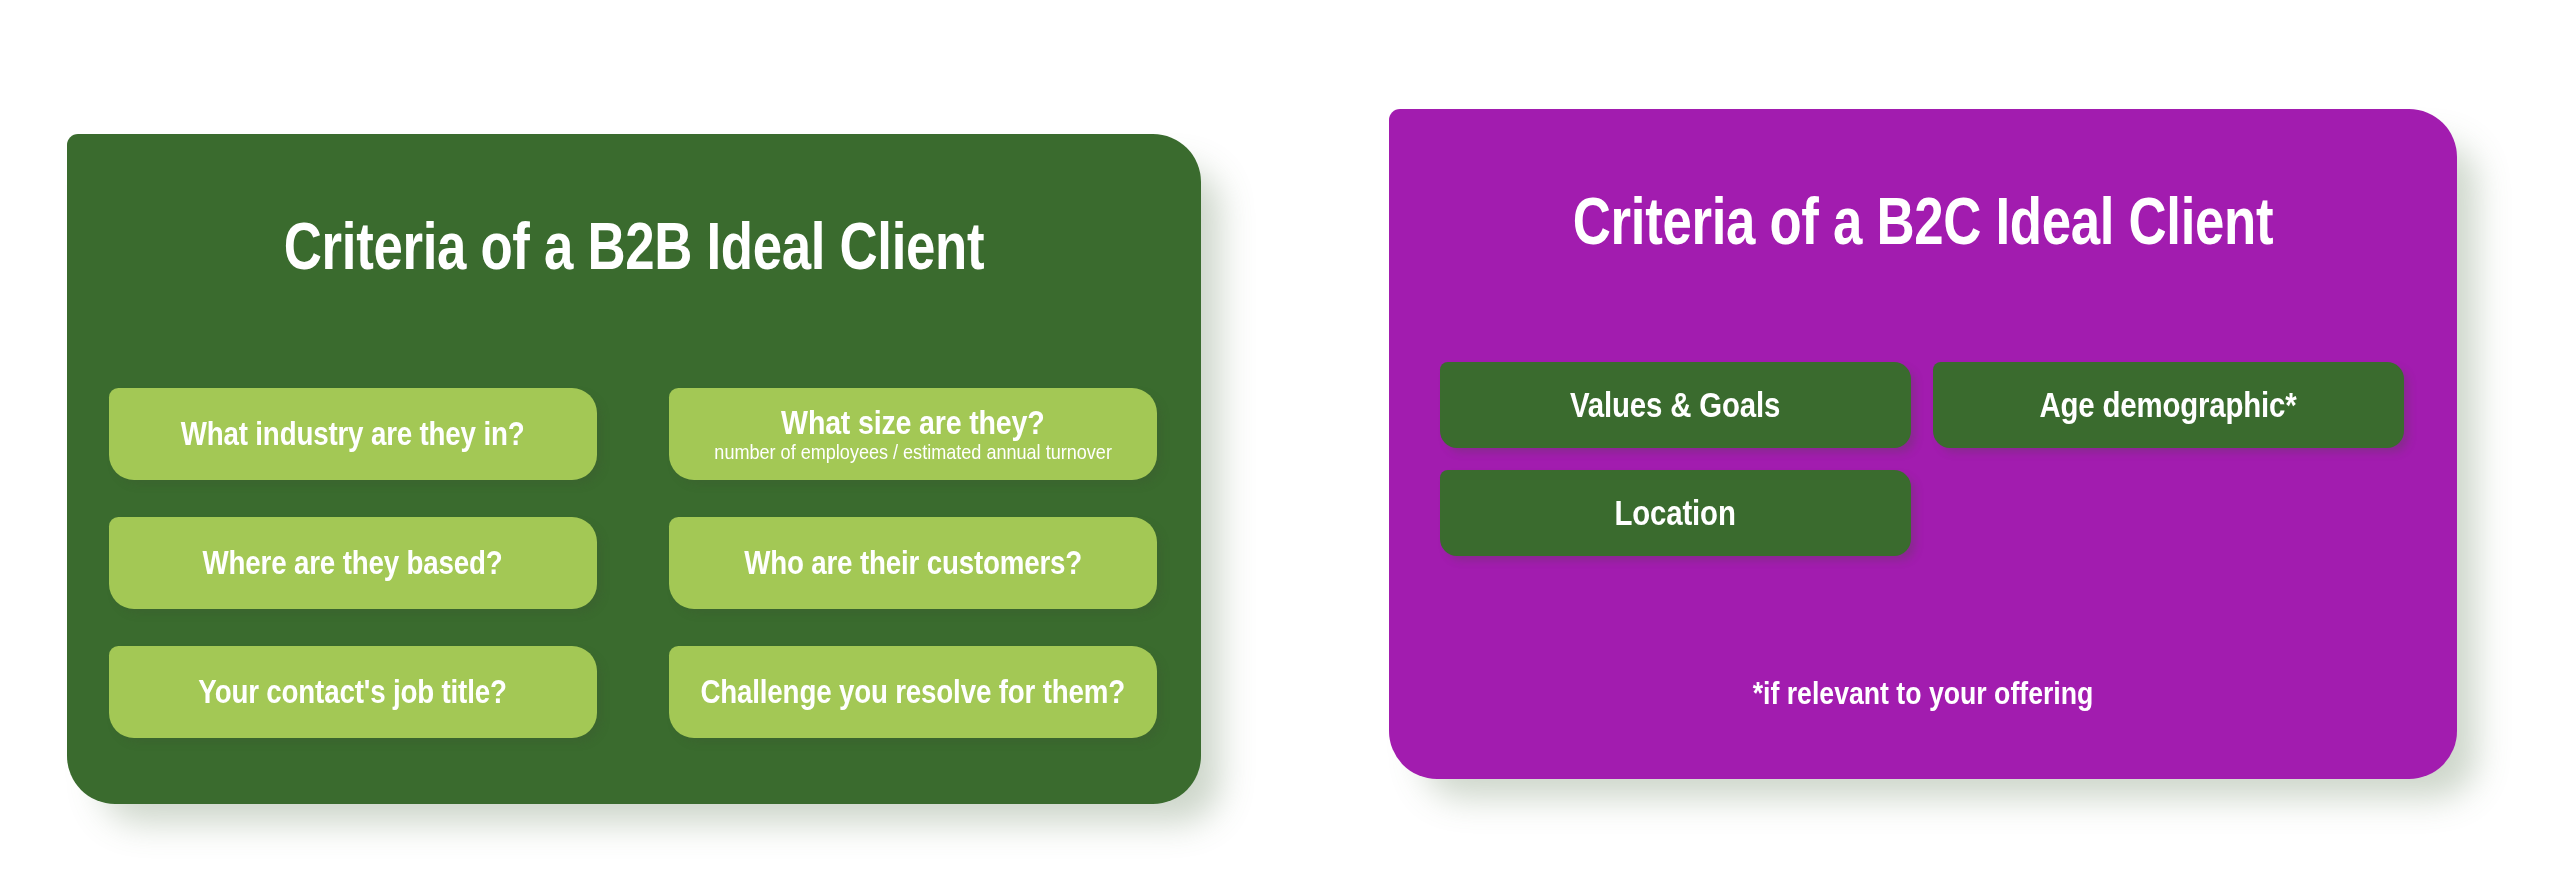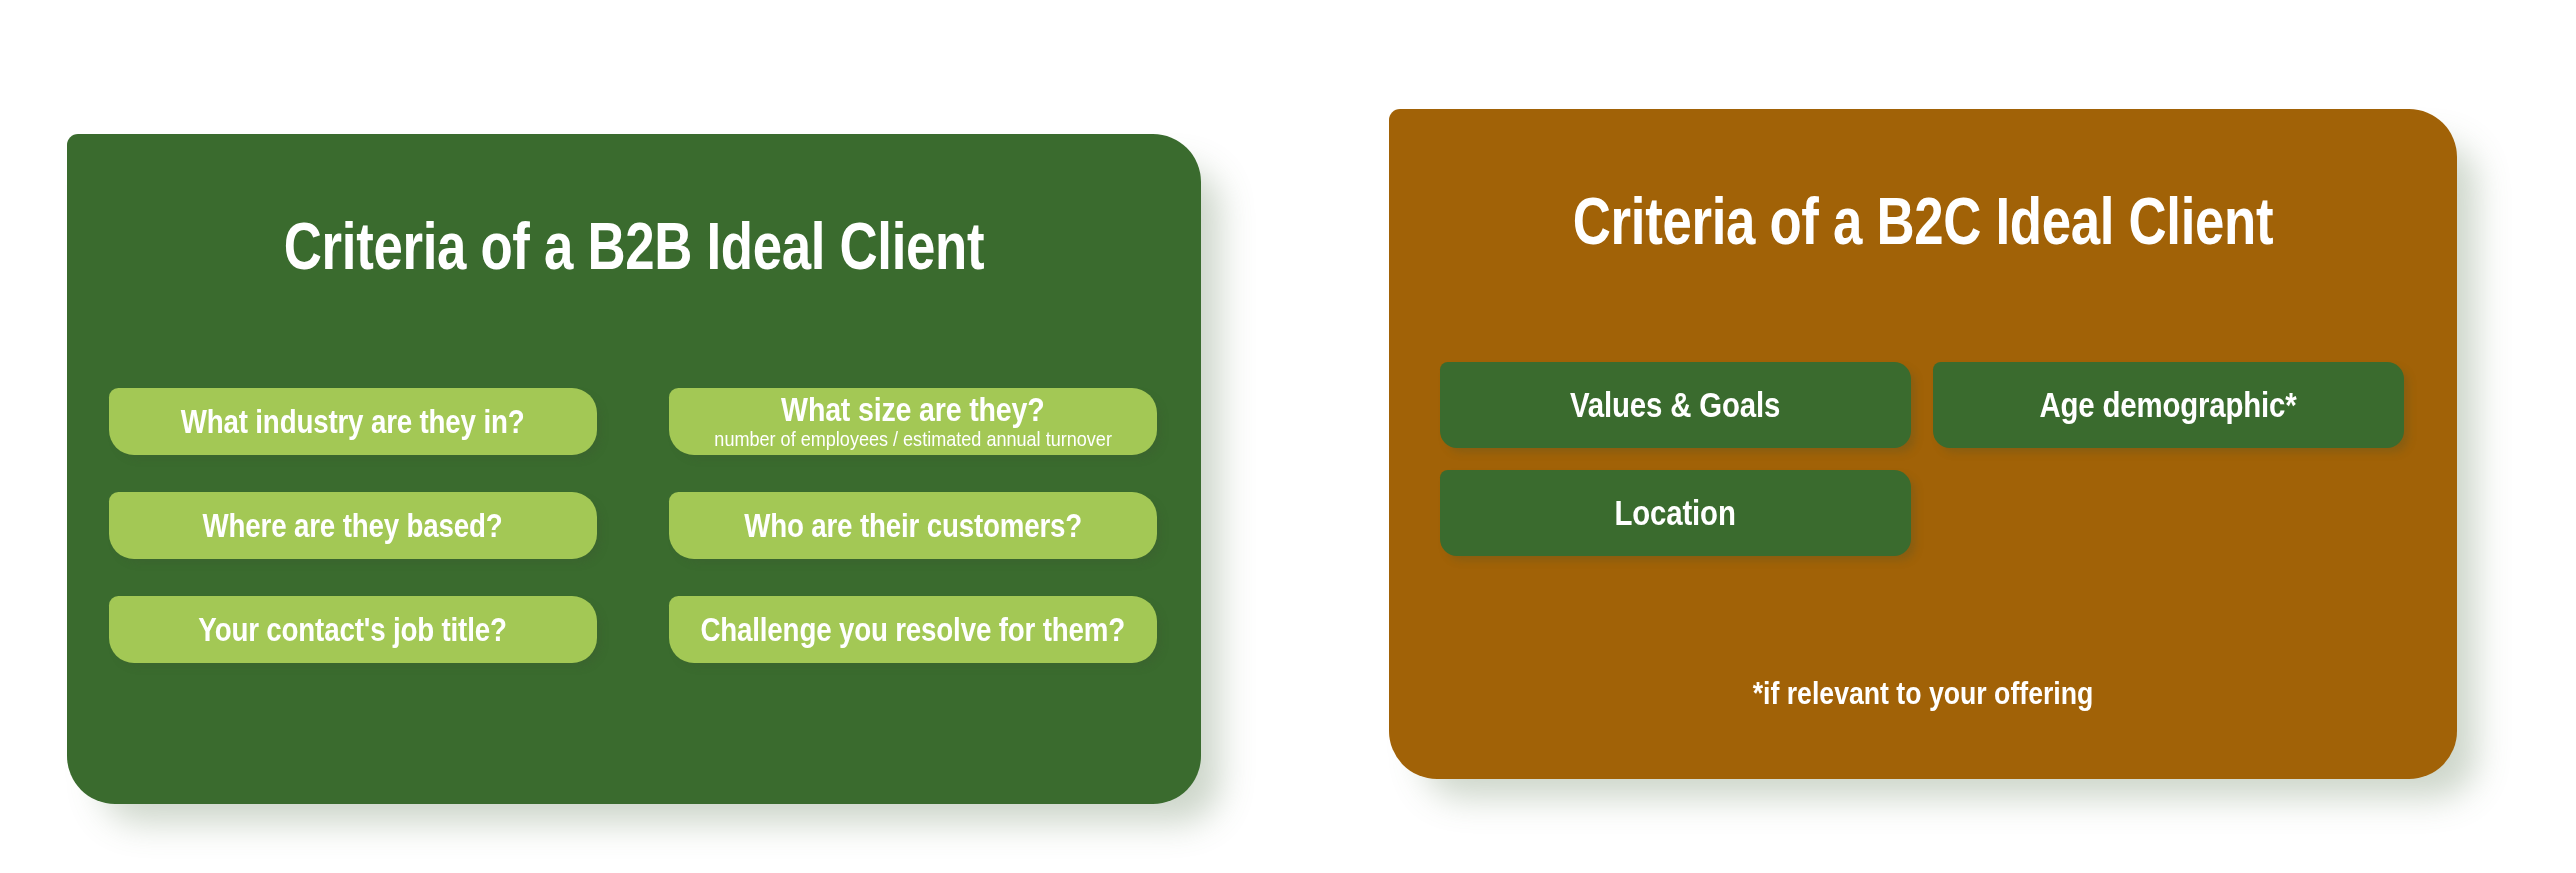--- a/index.html
+++ b/index.html
@@ -19,21 +19,21 @@
     border-radius:11px 48px 48px 48px;
     box-shadow:26.4px 26.4px 34px -7.8px rgba(90,120,80,0.30);
   }
   .card-b2b{
     left:67px;top:109px;width:1134px;height:670px;
     background:#3a6b2e;
     margin-top:25px;
   }
   .card-b2c{
     left:1389px;top:109px;width:1068px;height:670px;
-    background:#a16207;
+    background:#a21caf;
   }
 
   
   .card-title{
     position:absolute;left:0;right:0;
     text-align:center;
     color:#ffffff;
     font-weight:700;
     letter-spacing:-0.4px;
     transform:scaleX(0.80);
@@ -63,21 +63,21 @@
     display:flex;
     flex-direction:column;
     align-items:center;
     justify-content:center;
     text-align:center;
     color:#ffffff;
     overflow:hidden;
     box-shadow:5.4px 5.4px 8.6px -2.3px rgba(60,80,50,0.26);
   }
   .card-b2b .pill{
-    height:67px;
+    height:92px;
     background:#a3c855;
     border-radius:9.3px 25px 25px 25px;
   }
   .card-b2c .pill{
     height:86px;
     background:#3a6b2e;
     border-radius:7.8px 17px 17px 17px;
   }
 
   .pill-label{

